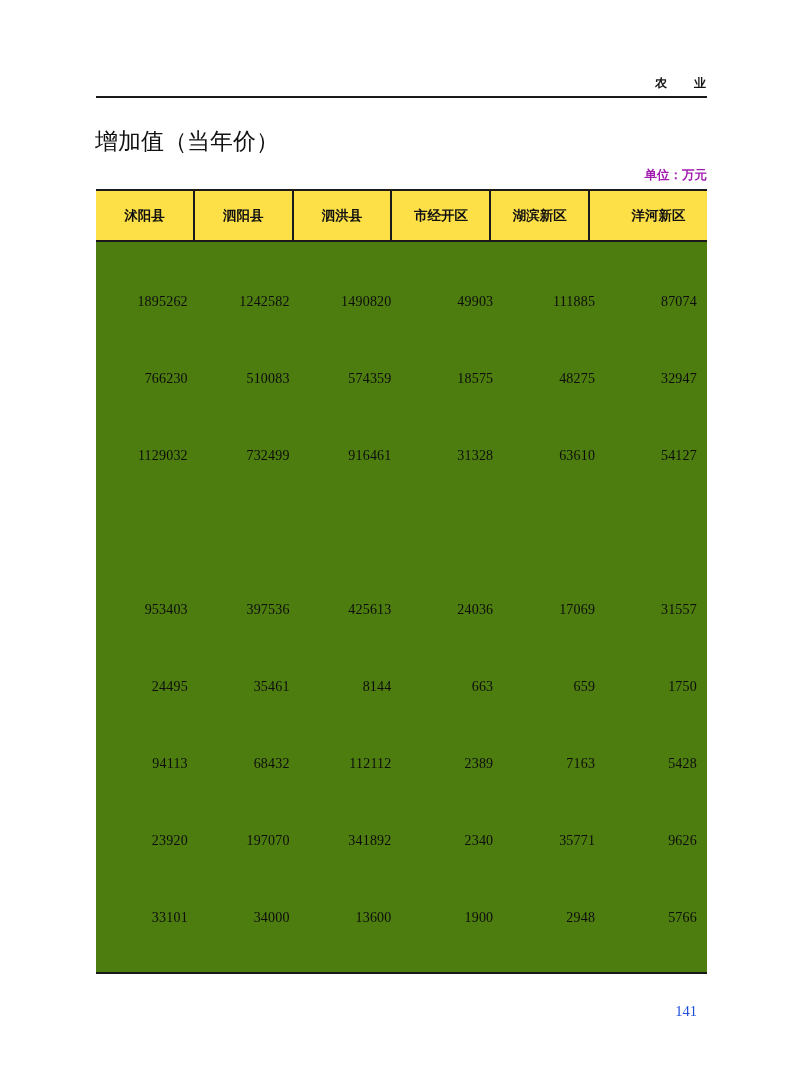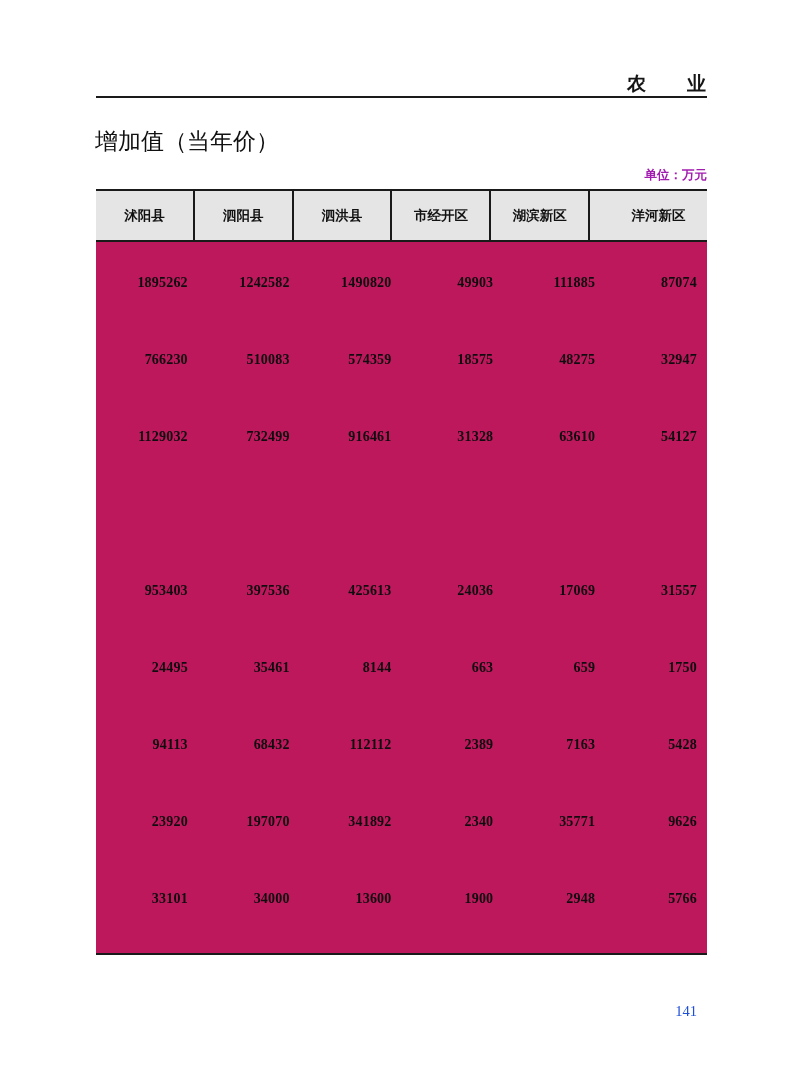--- a/index.html
+++ b/index.html
@@ -18,21 +18,21 @@
 
   
   .running-head {
     position: absolute;
     left: 96px;
     top: 74px;
     width: 611px;
     text-align: right;
     font-family: "Liberation Sans", "DejaVu Sans", sans-serif;
     font-weight: bold;
-    font-size: 19px;
+    font-size: 12px;
     line-height: 19px;
     border-bottom: 2px solid #1a1a1a;
     padding-bottom: 3px;
     letter-spacing: 1px;
   }
 
   
   .doc-title {
     position: absolute;
     left: 95px;
@@ -64,41 +64,40 @@
     left: 96px;
     top: 189px;
     width: 611px;
     border-top: 2px solid #1a1a1a;
     border-bottom: 2px solid #1a1a1a;
     box-sizing: border-box;
   }
   .thead-row {
     display: flex;
     height: 49px;
-    background: #e5e5e5;
+    background: #fde047;
     border-bottom: 2px solid #1a1a1a;
   }
   .th-cell {
     flex: 1 1 0;
     display: flex;
     align-items: center;
     justify-content: center;
     font-family: "Liberation Sans", "DejaVu Sans", sans-serif;
     font-weight: bold;
     font-size: 13.5px;
     color: #111;
     border-right: 2px solid #1a1a1a;
   }
   .th-cell:last-child { border-right: none; padding-left: 20px; }
 
   .tbody {
-    padding-top: 2px;
+    padding-top: 21px;
     padding-bottom: 16px;
-    background: #be185d;
-    font-weight: bold;
+    background: #4d7c0f;
   }
   .t-row {
     display: flex;
     height: 77px;
     align-items: center;
   }
   .t-cell {
     flex: 1 1 0;
     text-align: right;
     padding-right: 10px;

